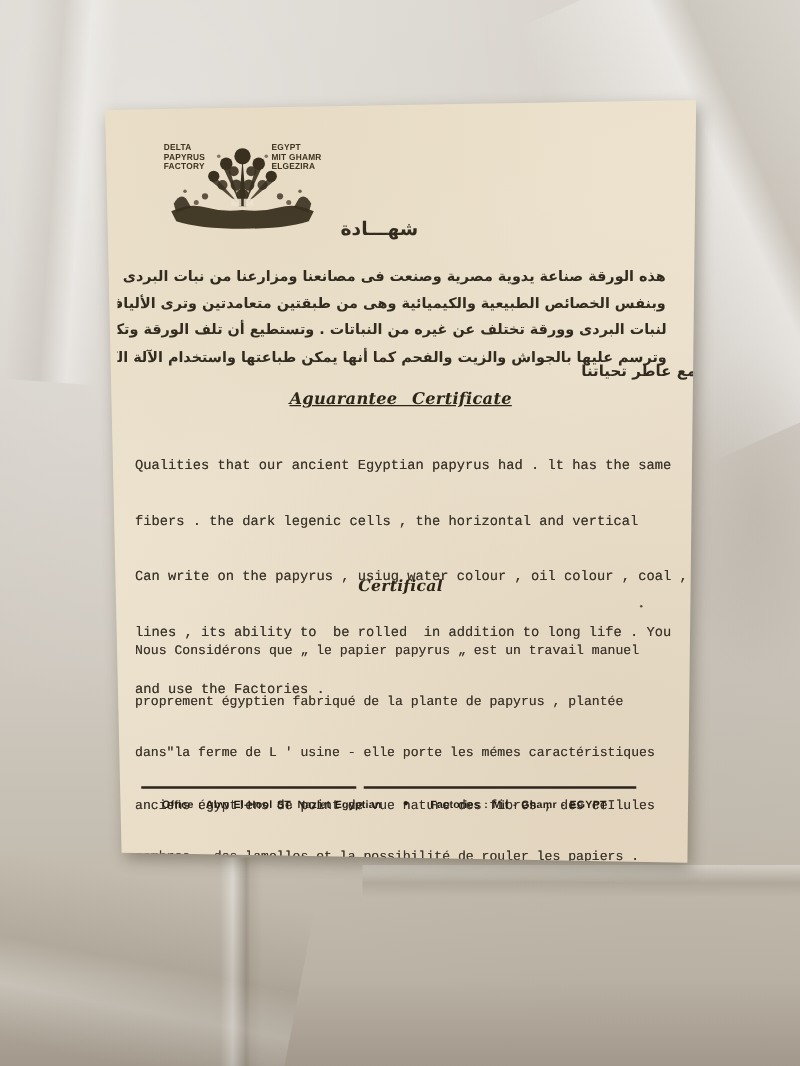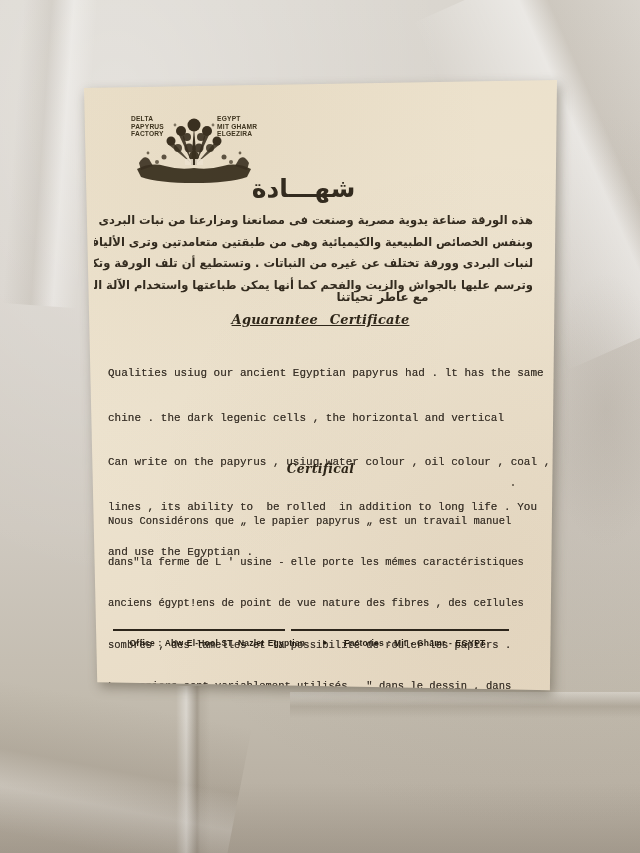--- a/index.html
+++ b/index.html
@@ -43,24 +43,24 @@
   .logo{left:47px;top:33px;width:126px;height:76px;}
   .logo svg{position:absolute;left:0;top:0;}
   .logo-left{position:absolute;left:0;top:2px;font-size:7px;line-height:7.6px;font-weight:bold;
     color:#3e341f;letter-spacing:0.2px;transform:scaleX(0.95);transform-origin:left;}
   .logo-right{position:absolute;right:0;top:2px;font-size:7px;line-height:7.6px;font-weight:bold;
     color:#3e341f;letter-spacing:0.2px;transform:scaleX(0.95);transform-origin:right;}
 
   
   .ar{direction:rtl;font-family:"DejaVu Sans",sans-serif;color:#332b1f;}
   .ar-title{left:0;right:0;top:94px;text-align:center;padding-right:34px;
-    font-size:25px;font-weight:bold;}
+    font-size:15px;font-weight:bold;}
   .ar-para{left:10px;right:24px;top:130px;font-size:11.5px;font-weight:bold;line-height:21.7px;}
   .ar-para div{white-space:nowrap;text-align:right;overflow:hidden;}
-  .ar-closing{left:0;right:0;top:210px;font-size:12px;font-weight:bold;text-align:center;
+  .ar-closing{left:0;right:0;top:210px;font-size:12px;font-weight:bold;text-align:right;
     padding-left:124px;direction:rtl;}
 
   
   .mono{font-family:"Liberation Mono",monospace;white-space:pre;color:#3b332a;
     text-shadow:0 0 0.4px rgba(59,51,42,0.7);}
   .heading{left:0;right:0;text-align:center;font-family:"DejaVu Serif",serif;
     font-style:italic;font-weight:bold;color:#2e2619;letter-spacing:0.2px;word-spacing:7px;}
   .en-heading{top:232px;font-size:13px;text-decoration:underline;}
   .en-para{left:24px;top:256px;font-size:11px;line-height:14.9px;}
   .fr-heading{top:381px;font-size:12.5px;}
@@ -145,30 +145,31 @@
     <div class="block ar ar-para" data-interactable="false">
       <div data-interactable="false">هذه الورقة صناعة يدوية مصرية وصنعت فى مصانعنا ومزارعنا من نبات البردى الذى كان يستخدمه قدماء المصريين</div>
       <div data-interactable="false">وبنفس الخصائص الطبيعية والكيميائية وهى من طبقتين متعامدتين وترى الألياف المتقاطعة والخلايا الداكنة</div>
       <div data-interactable="false">لنبات البردى وورقة تختلف عن غيره من النباتات . وتستطيع أن تلف الورقة وتكتب عليها بالحبر</div>
       <div data-interactable="false">وترسم عليها بالجواش والزيت والفحم كما أنها يمكن طباعتها واستخدام الآلة الكاتبة عليها</div>
     </div>
     <div class="block ar ar-closing" data-interactable="false">مع عاطر تحياتنا</div>
 
     <div class="block heading en-heading" data-interactable="false">Aguarantee  Certificate</div>
     <div class="block mono en-para" data-interactable="false">
-      <div data-interactable="false">Qualities usiug our ancient Egyptian papyrus had . lt has the same</div>
-      <div data-interactable="false">chine . the dark legenic cells , the horizontal and vertical</div>
+      <div data-interactable="false">Qualities that our ancient Egyptian papyrus had . lt has the same</div>
+      <div data-interactable="false">fibers . the dark legenic cells , the horizontal and vertical</div>
       <div data-interactable="false">Can write on the papyrus , usiug water colour , oil colour , coal ,</div>
       <div data-interactable="false">lines , its ability to  be rolled  in addition to long life . You</div>
-      <div data-interactable="false">and use the Egyptian .</div>
+      <div data-interactable="false">and use the Factories .</div>
     </div>
 
     <div class="block heading fr-heading" data-interactable="false">Certifical</div>
     <div class="block mono fr-para" data-interactable="false">
       <div data-interactable="false">Nous Considérons que „ le papier papyrus „ est un travail manuel</div>
+      <div data-interactable="false">proprement égyptien fabriqué de la plante de papyrus , plantée</div>
       <div data-interactable="false">dans"la ferme de L ' usine - elle porte les mémes caractéristiques</div>
       <div data-interactable="false">anciens égypt!ens de point de vue nature des fibres , des ceIlules</div>
       <div data-interactable="false">sombres , des lamelles et la possibilité de rouler les papiers .</div>
       <div data-interactable="false">Les papiers sont variablement utilisés . " dans le dessin , dans</div>
       <div data-interactable="false">la machine á écrire dans l ' imprimerie . " on peut utiliser .</div>
       <div data-interactable="false">léncre de chine , la gwache , l ' huile , le charbon de plus , elle</div>
       
     </div>
 
     <div class="block rule-row" data-interactable="false">

